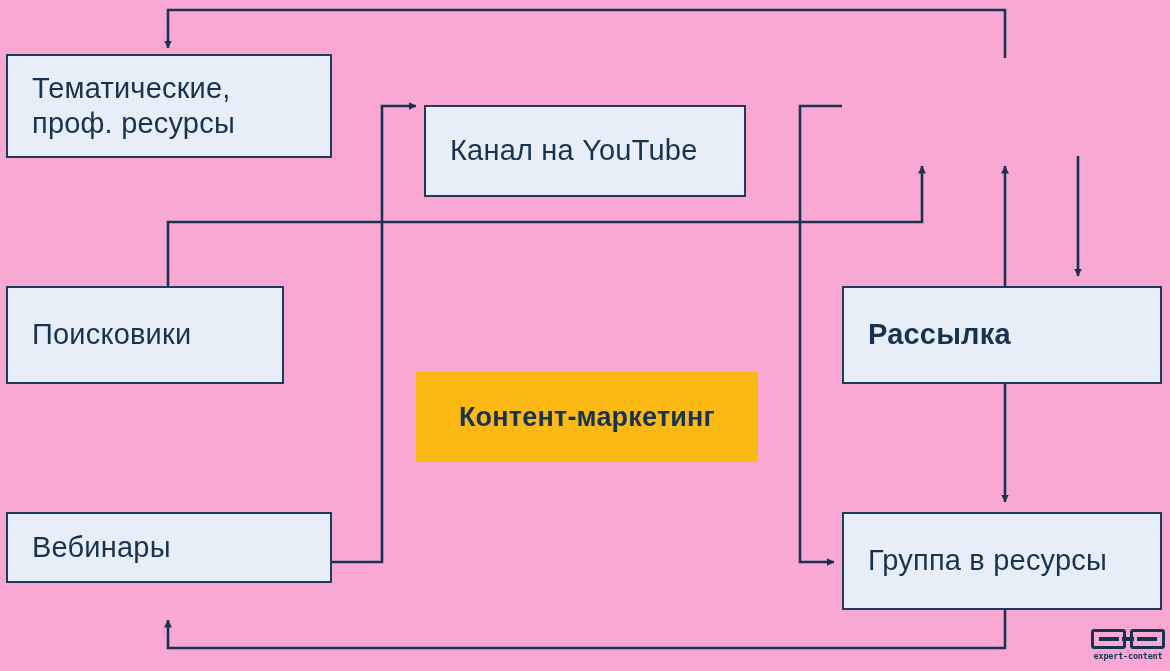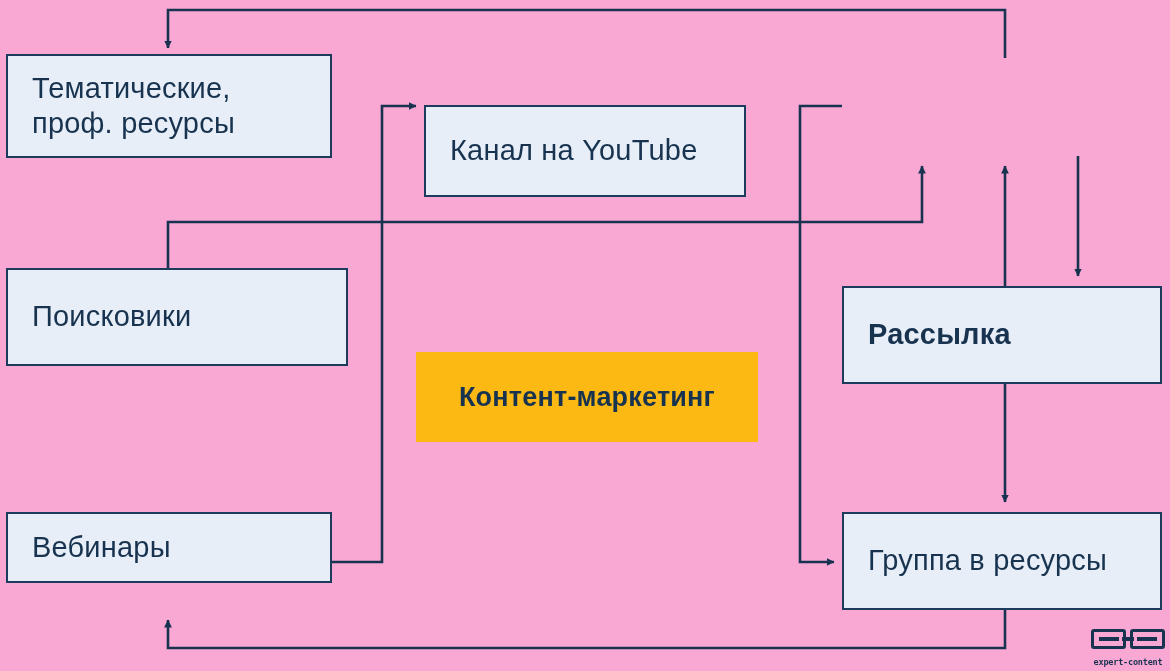--- a/index.html
+++ b/index.html
@@ -38,39 +38,40 @@
     white-space: pre-line;
   }
   .node.center {
     background: #fdb913;
     border: none;
     font-weight: bold;
     font-size: 27px;
     color: #17334f;
     justify-content: center;
     padding-left: 0;
+    margin-top: 20px;
   }
   #logo {
     position: absolute;
     left: 1090px;
     top: 628px;
     width: 76px;
     height: 40px;
     display: flex;
     flex-direction: column;
     align-items: center;
     justify-content: flex-start;
   }
   #logo .logo-text {
     font-family: "DejaVu Sans Mono", monospace;
     font-size: 8.5px;
     font-weight: bold;
     color: #17334f;
     letter-spacing: -0.2px;
-    margin-top: 7px;
+    margin-top: 1px;
   }
 </style>
 </head>
 <body>
 
 <div id="canvas">
 
   <svg id="wires" viewBox="0 0 1170 671" width="1170" height="671" xmlns="http://www.w3.org/2000/svg">
     <defs>
       <marker id="ah" markerWidth="9" markerHeight="9" refX="7.5" refY="4.5" orient="auto" markerUnits="userSpaceOnUse">
@@ -94,21 +95,21 @@
 
     <path d="M1005,610 L1005,648 L168,648 L168,620" fill="none" stroke="#17334f" stroke-width="2.6" marker-end="url(#ah)"></path>
   </svg>
 
   <div class="node" style="left:6px;top:54px;width:326px;height:104px;">Тематические,
 проф. ресурсы</div>
 
   <div class="node" style="left:424px;top:62px;width:322px;height:92px;margin-top:43px;">Канал на YouTube</div>
 
 
-  <div class="node" style="left:6px;top:268px;width:342px;height:98px;">Поисковики</div>
+  <div class="node" style="left:6px;top:286px;width:278px;height:98px;">Поисковики</div>
 
   <div class="node" style="left:842px;top:286px;width:320px;height:98px;font-weight:bold;">Рассылка</div>
 
   <div class="node center" style="left:416px;top:352px;width:342px;height:90px;">Контент-маркетинг</div>
 
   <div class="node" style="left:6px;top:512px;width:326px;height:71px;">Вебинары</div>
 
   <div class="node" style="left:842px;top:512px;width:320px;height:98px;">Группа в ресурсы</div>
 
   <div id="logo">

